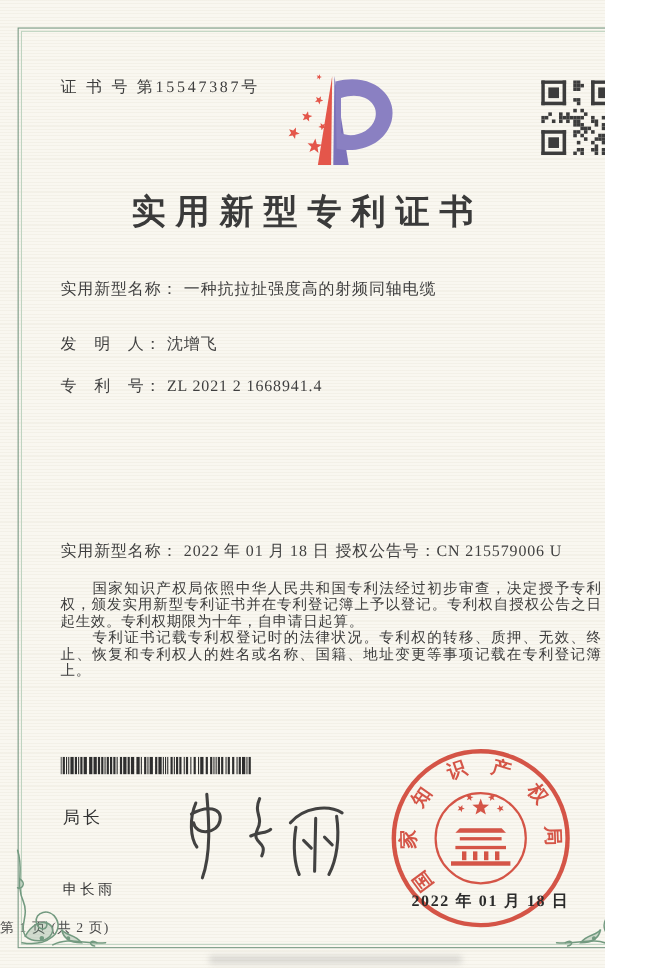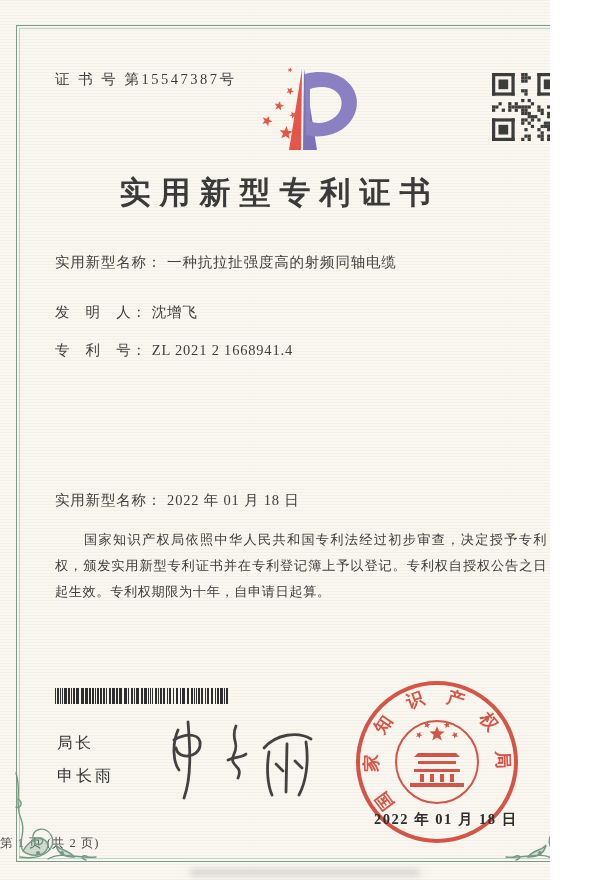--- a/index.html
+++ b/index.html
@@ -8,25 +8,25 @@
     background:repeating-linear-gradient(0deg, rgba(203,197,175,.13) 0 1px, rgba(0,0,0,0) 1px 3px), #f9f7f0;}
   .frame{position:absolute;left:16px;top:25px;width:570px;height:837px;border:1.6px solid #7b9b85;box-sizing:border-box;}
   .frame-inner{position:absolute;inset:2px;border:1px solid #bed3c0;}
   .cert-no{position:absolute;left:55px;top:70px;font-size:14.5px;letter-spacing:2.5px;white-space:nowrap;}
   .logo{position:absolute;left:240px;top:60px;}
   .qr{position:absolute;left:492px;top:73px;}
   .title{position:absolute;left:0;top:172px;width:100%;text-align:center;font-size:31px;font-weight:600;letter-spacing:9px;text-indent:9px;color:#3a3a3a;}
   .row{position:absolute;left:55px;font-size:14.5px;letter-spacing:.8px;white-space:nowrap;color:#3f3f3f;}
   .row .val{margin-left:5px;}
   .grant-row{position:absolute;left:305px;top:491px;font-size:14.5px;letter-spacing:.8px;white-space:nowrap;color:#3f3f3f;}
-  .paras{position:absolute;left:55px;top:527px;width:492px;font-size:13.2px;line-height:26px;text-align:justify;letter-spacing:.6px;color:#3c3c3c;}
+  .paras{position:absolute;left:55px;top:527px;width:492px;font-size:13.2px;line-height:15px;text-align:justify;letter-spacing:.6px;color:#3c3c3c;}
   .paras p{margin:0;text-indent:2.2em;}
   .barcode{position:absolute;left:55px;top:688px;}
   .director-title{position:absolute;left:57px;top:733px;font-size:15.5px;letter-spacing:3px;font-family:"Liberation Sans",sans-serif;color:#333;}
-  .director-name{position:absolute;left:57px;top:766px;font-size:16px;letter-spacing:3px;font-family:"Liberation Sans",sans-serif;color:#333;}
+  .director-name{position:absolute;left:57px;top:800px;font-size:13px;letter-spacing:3px;font-family:"Liberation Sans",sans-serif;color:#333;}
   .signature{position:absolute;left:148px;top:700px;}
   .seal{position:absolute;left:352px;top:677px;mix-blend-mode:multiply;opacity:.92;}
   .seal-date{position:absolute;left:374px;top:810px;font-size:14.5px;font-weight:700;letter-spacing:1.5px;color:#2b2b2b;z-index:5;white-space:nowrap;}
   .footer{position:absolute;left:0;top:835px;width:100%;text-align:left;font-size:12.5px;letter-spacing:1px;color:#4a4a4a;}
   .ghost{position:absolute;left:190px;top:869px;width:230px;height:7px;background:rgba(130,130,130,.28);filter:blur(3px);border-radius:3px;}
   .orn{position:absolute;width:96px;height:96px;z-index:3;}
   .orn-right{left:494px;top:769px;}
   .orn-left{left:12px;top:769px;transform:scaleX(-1);}
 </style>
 </head>
@@ -165,23 +165,27 @@
   </div>
   <div class="row" style="top:303px">
     <span class="lab">发　明　人：</span><span class="val">沈增飞</span>
   </div>
   <div class="row" style="top:341px">
     <span class="lab">专　利　号：</span><span class="val">ZL 2021 2 1668941.4</span>
   </div>
   <div class="row" style="top:491px">
     <span class="lab">实用新型名称：</span><span class="val">2022 年 01 月 18 日</span>
   </div>
+  <div class="grant-row">
+    <span class="lab">授权公告号：</span><span class="val">CN 215579006 U</span>
+  </div>
 
   <div class="paras">
     <p>国家知识产权局依照中华人民共和国专利法经过初步审查，决定授予专利权，颁发实用新型专利证书并在专利登记簿上予以登记。专利权自授权公告之日起生效。专利权期限为十年，自申请日起算。</p>
+    <p>专利证书记载专利权登记时的法律状况。专利权的转移、质押、无效、终止、恢复和专利权人的姓名或名称、国籍、地址变更等事项记载在专利登记簿上。</p>
   </div>
 
   <svg class="barcode" id="barcode-svg" width="176" height="16" viewBox="0 0 176 16">
       <rect x="0" y="0" width="1" height="16" fill="#2e2e2e"></rect>
       <rect x="2" y="0" width="2" height="16" fill="#2e2e2e"></rect>
       <rect x="5" y="0" width="1" height="16" fill="#2e2e2e"></rect>
       <rect x="7" y="0" width="1" height="16" fill="#2e2e2e"></rect>
       <rect x="9" y="0" width="3" height="16" fill="#2e2e2e"></rect>
       <rect x="13" y="0" width="2" height="16" fill="#2e2e2e"></rect>
       <rect x="16" y="0" width="1" height="16" fill="#2e2e2e"></rect>

